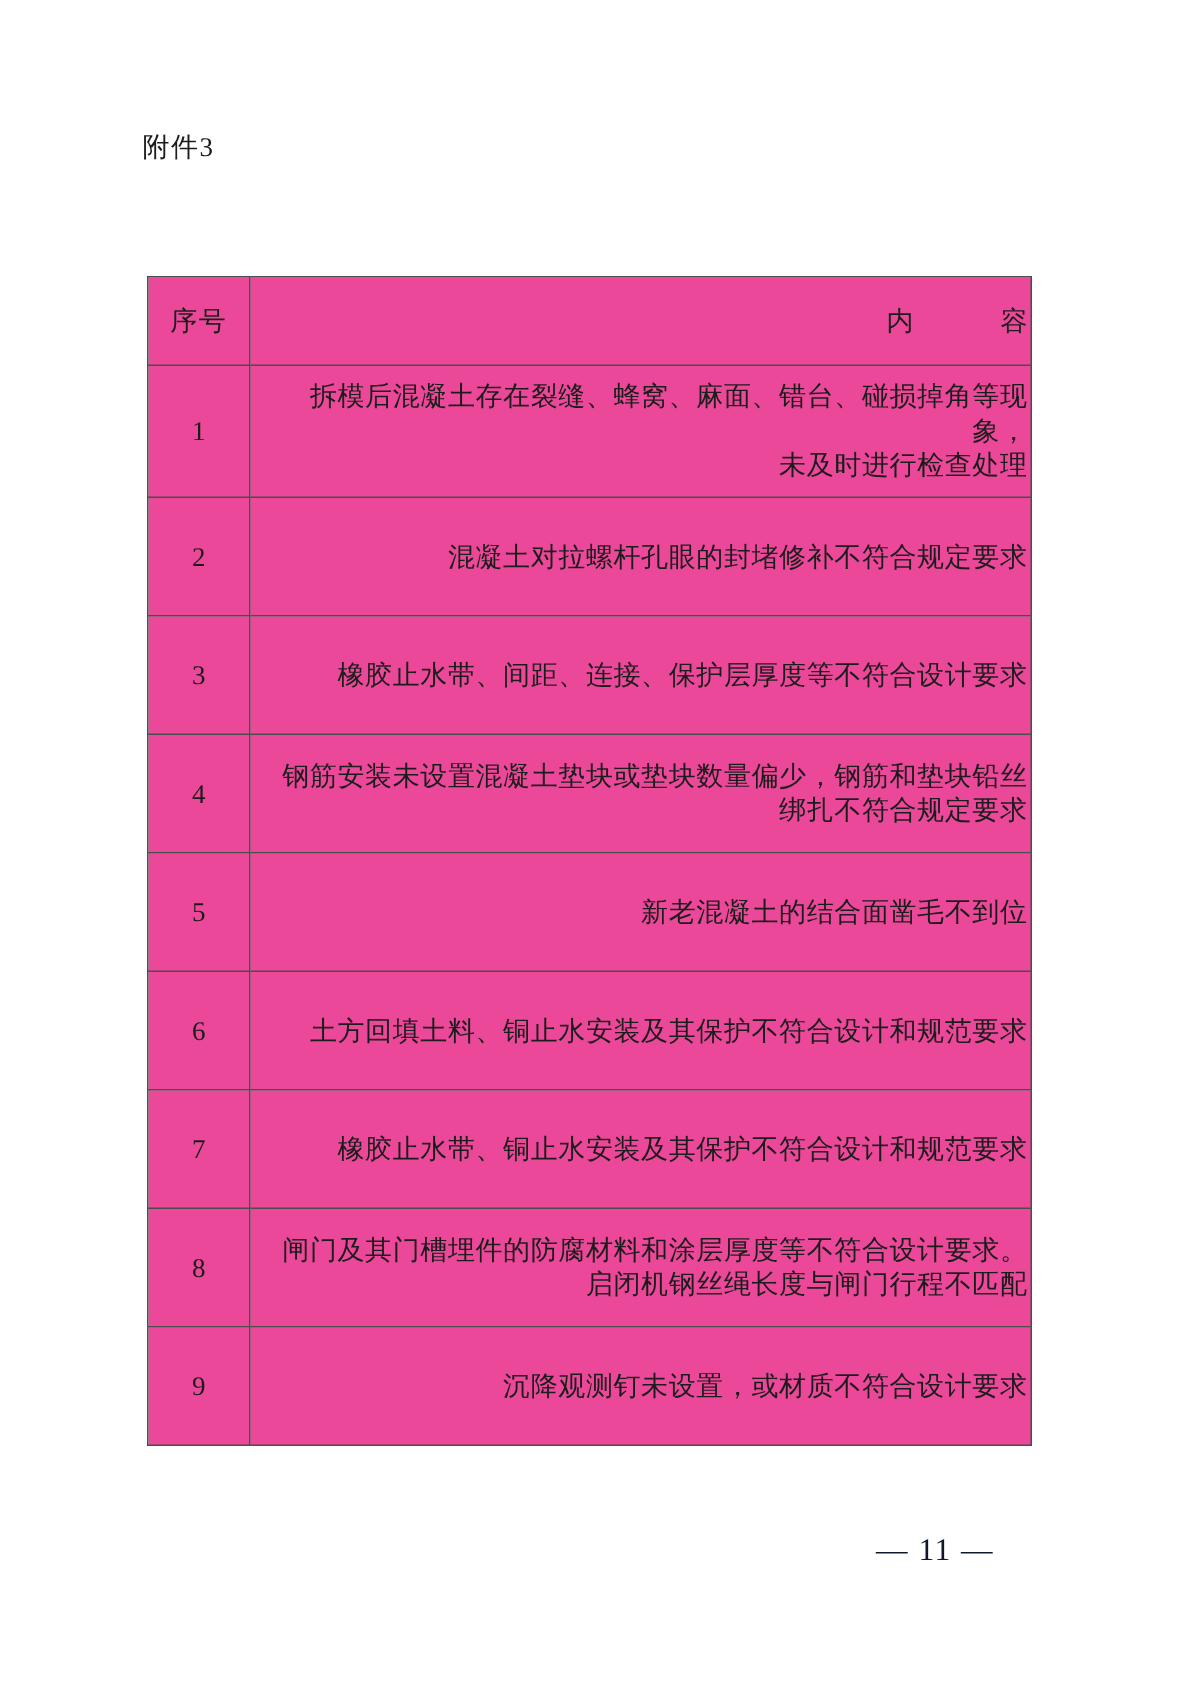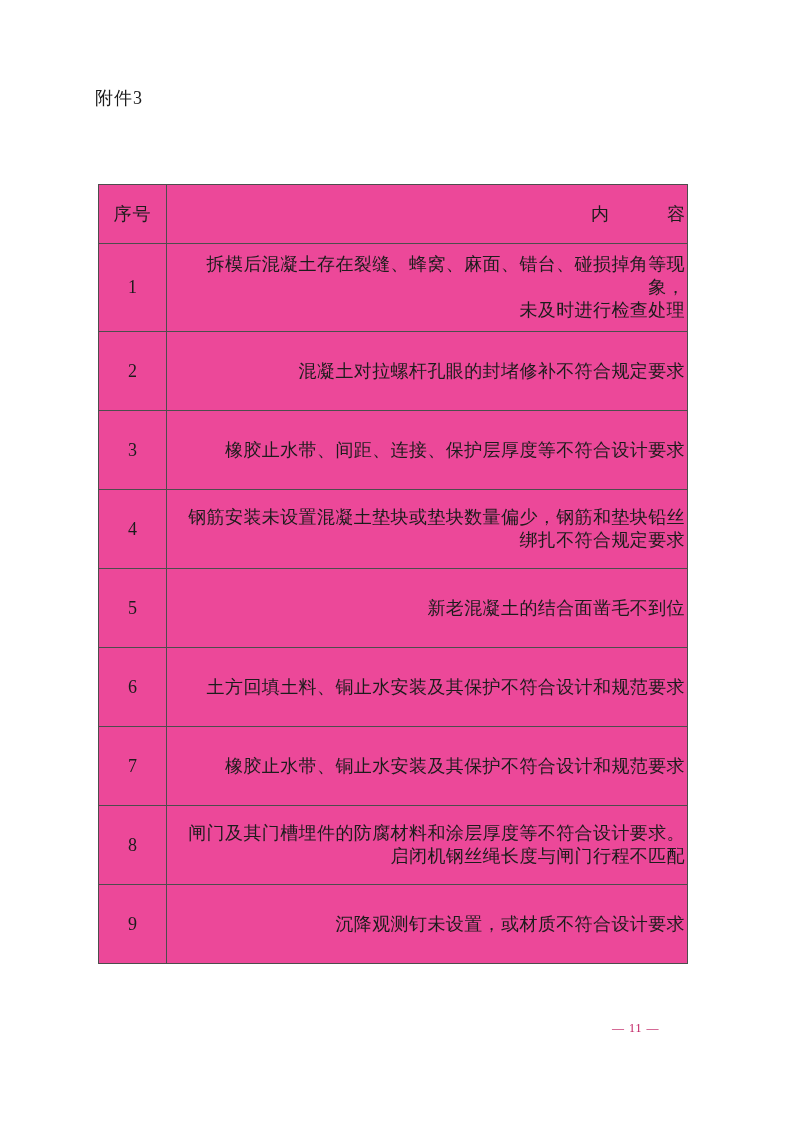--- a/index.html
+++ b/index.html
@@ -70,25 +70,25 @@
     line-height: 23px;
     letter-spacing: 0.4px;
     white-space: pre-line;
     text-align: right;
   }
   .doc-table tbody td {
     height: 60px;
   }
   .page-number {
     position: absolute;
-    left: 612px;
+    left: 584px;
     top: 1021px;
-    font-size: 12px;
+    font-size: 21px;
     letter-spacing: 1px;
-    color: #be185d;
+    color: #0f172a;
   }
 </style>
 </head>
 <body>
 
 <div class="page">
 
   <div class="attachment-label">附件3</div>
 
 

